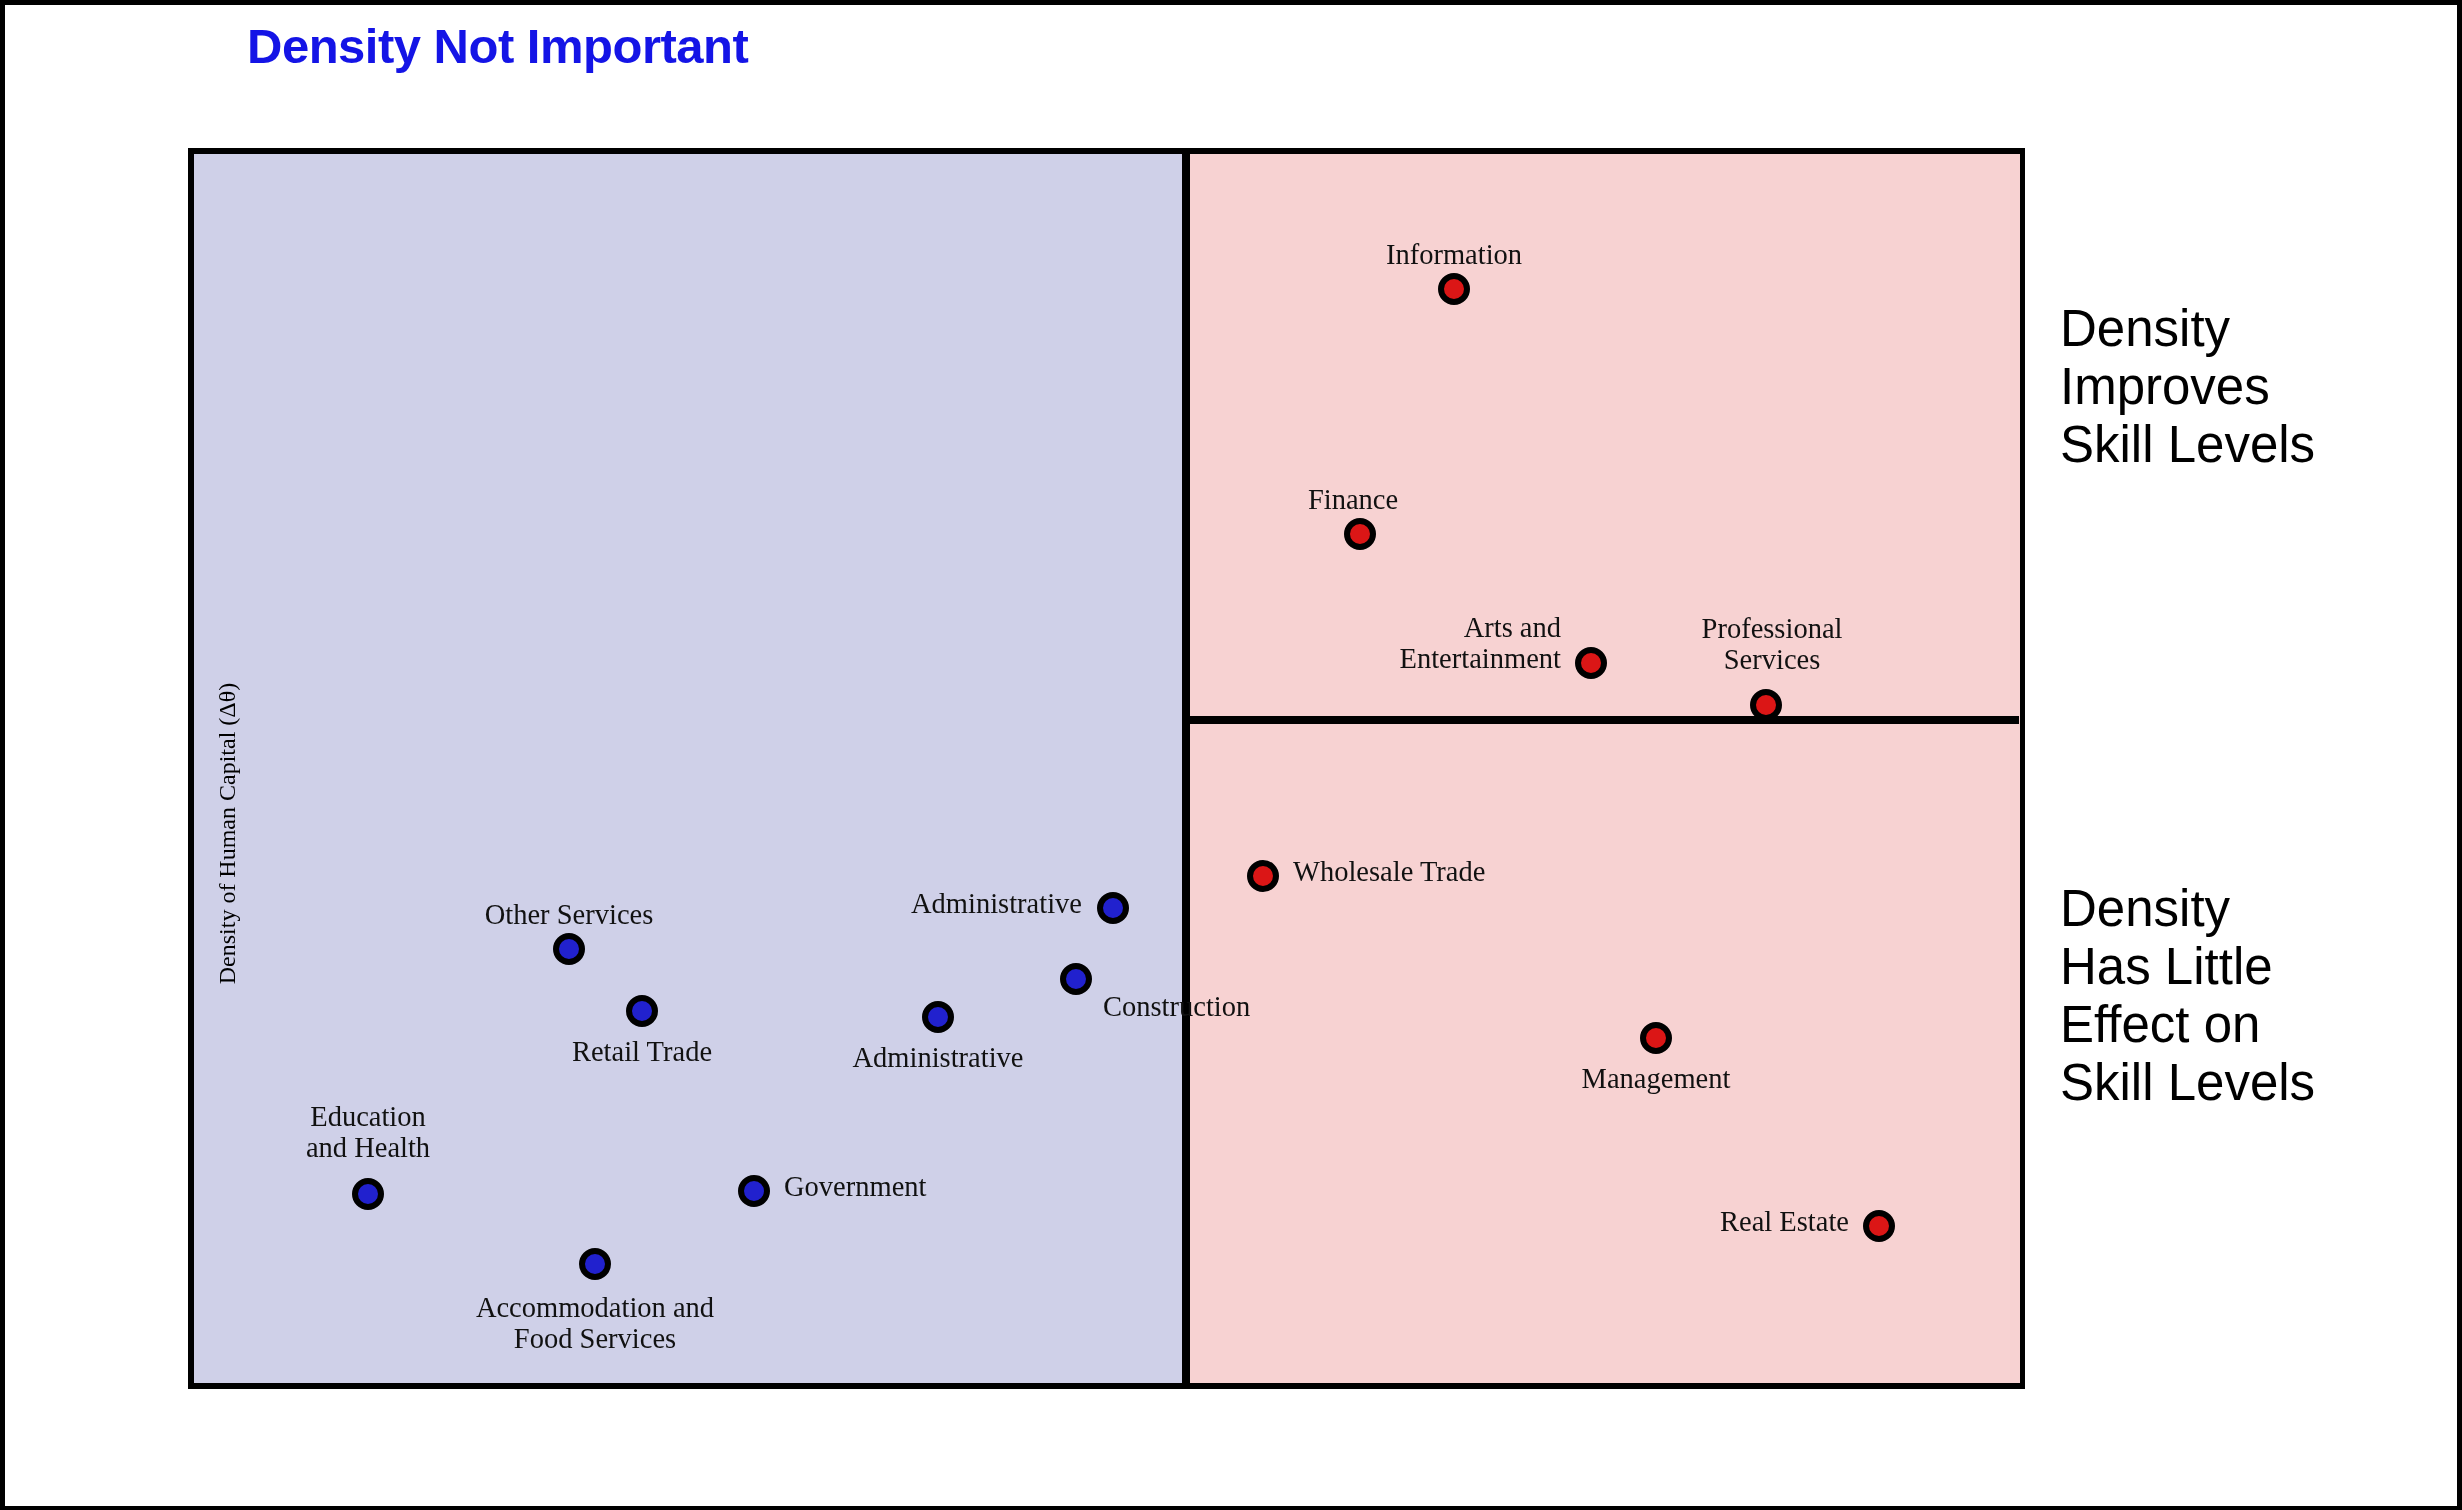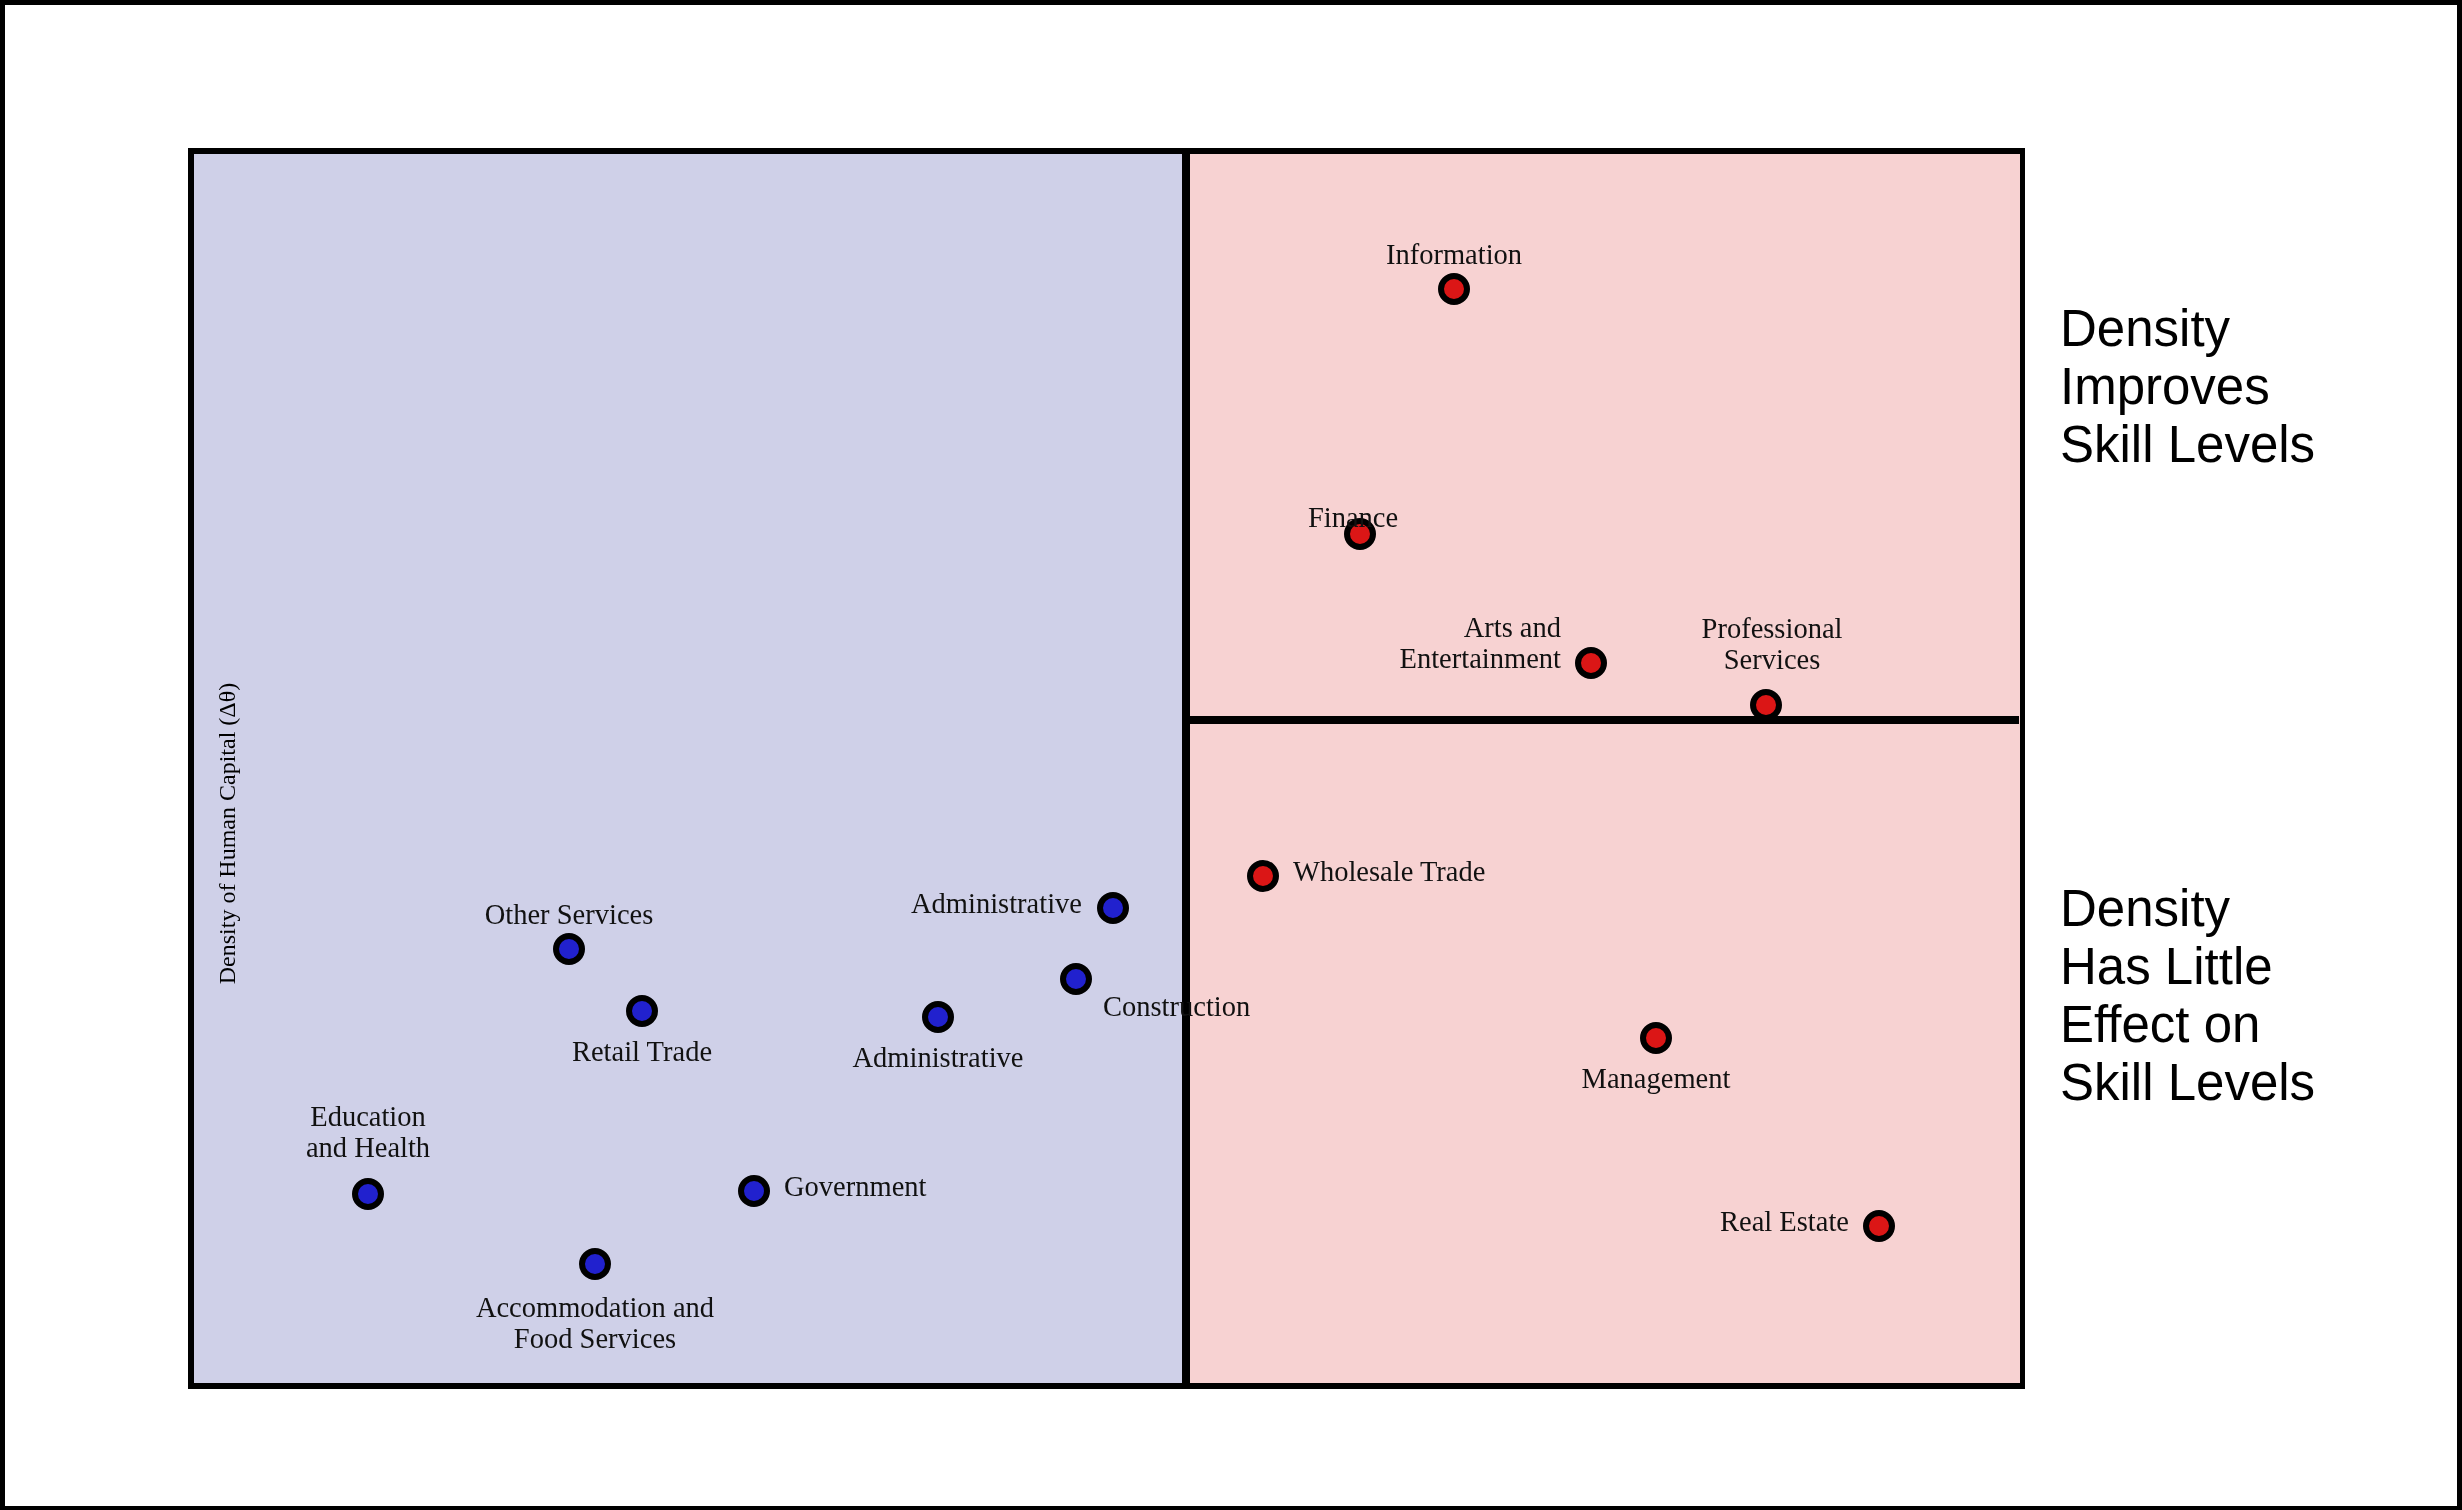--- a/index.html
+++ b/index.html
@@ -90,20 +90,21 @@
     white-space: pre-line;
   }
   #note-top    { top: 295px; }
   #note-bottom { top: 875px; }
 </style>
 </head>
 <body>
 
 <div id="stage">
 
+  <div class="quad-title" id="title-left" style="color: rgb(20, 20, 230);">Density Not Important</div>
 
 
   <div id="plot">
     <div class="quadrant" id="q-tl" style="background: rgb(207, 208, 232); width: 992px; height: 565px;"></div>
     <div class="quadrant" id="q-tr" style="background: rgb(247, 210, 210); height: 565px; left: 992px; width: 834px;"></div>
     <div class="quadrant" id="q-bl" style="background: rgb(207, 208, 232); width: 992px; top: 565px; height: 664px;"></div>
     <div class="quadrant" id="q-br" style="background: rgb(247, 210, 210); left: 992px; width: 834px; top: 565px; height: 664px;"></div>
     <div id="div-vert" style="left: 988px;"></div>
     <div id="div-horz" style="left: 988px; top: 562px; width: 837px;"></div>
 
@@ -126,21 +127,21 @@
         <div class="ptlabel c" style="left: 744px; top: 889px;">Administrative</div>
         <div class="pt blue" title="Construction" style="background: rgb(33, 33, 206); left: 882px; top: 825px;"></div>
         <div class="ptlabel l" style="left: 909px; top: 838px;">Construction</div>
         <div class="pt blue" title="Administrative" style="background: rgb(33, 33, 206); left: 919px; top: 754px;"></div>
         <div class="ptlabel r" style="left: 888px; top: 735px;">Administrative</div>
         <div class="pt red" title="Wholesale Trade" style="background: rgb(219, 22, 22); left: 1069px; top: 722px;"></div>
         <div class="ptlabel l" style="left: 1099px; top: 703px;">Wholesale Trade</div>
         <div class="pt red" title="Information" style="background: rgb(219, 22, 22); left: 1260px; top: 135px;"></div>
         <div class="ptlabel c" style="left: 1260px; top: 86px;">Information</div>
         <div class="pt red" title="Finance" style="background: rgb(219, 22, 22); left: 1166px; top: 380px;"></div>
-        <div class="ptlabel c" style="left: 1159px; top: 349px;">Finance</div>
+        <div class="ptlabel c" style="left: 1159px; top: 331px;">Finance</div>
         <div class="pt red" title="Arts and Entertainment" style="background: rgb(219, 22, 22); left: 1397px; top: 509px;"></div>
         <div class="ptlabel r" style="left: 1367px; top: 459px;">Arts and
 Entertainment</div>
         <div class="pt red" title="Professional Services" style="background: rgb(219, 22, 22); left: 1572px; top: 551px;"></div>
         <div class="ptlabel c" style="left: 1578px; top: 460px;">Professional
 Services</div>
         <div class="pt red" title="Management" style="background: rgb(219, 22, 22); left: 1462px; top: 884px;"></div>
         <div class="ptlabel c" style="left: 1462px; top: 910px;">Management</div>
         <div class="pt red" title="Real Estate" style="background: rgb(219, 22, 22); left: 1685px; top: 1072px;"></div>
         <div class="ptlabel r" style="left: 1655px; top: 1053px;">Real Estate</div>

